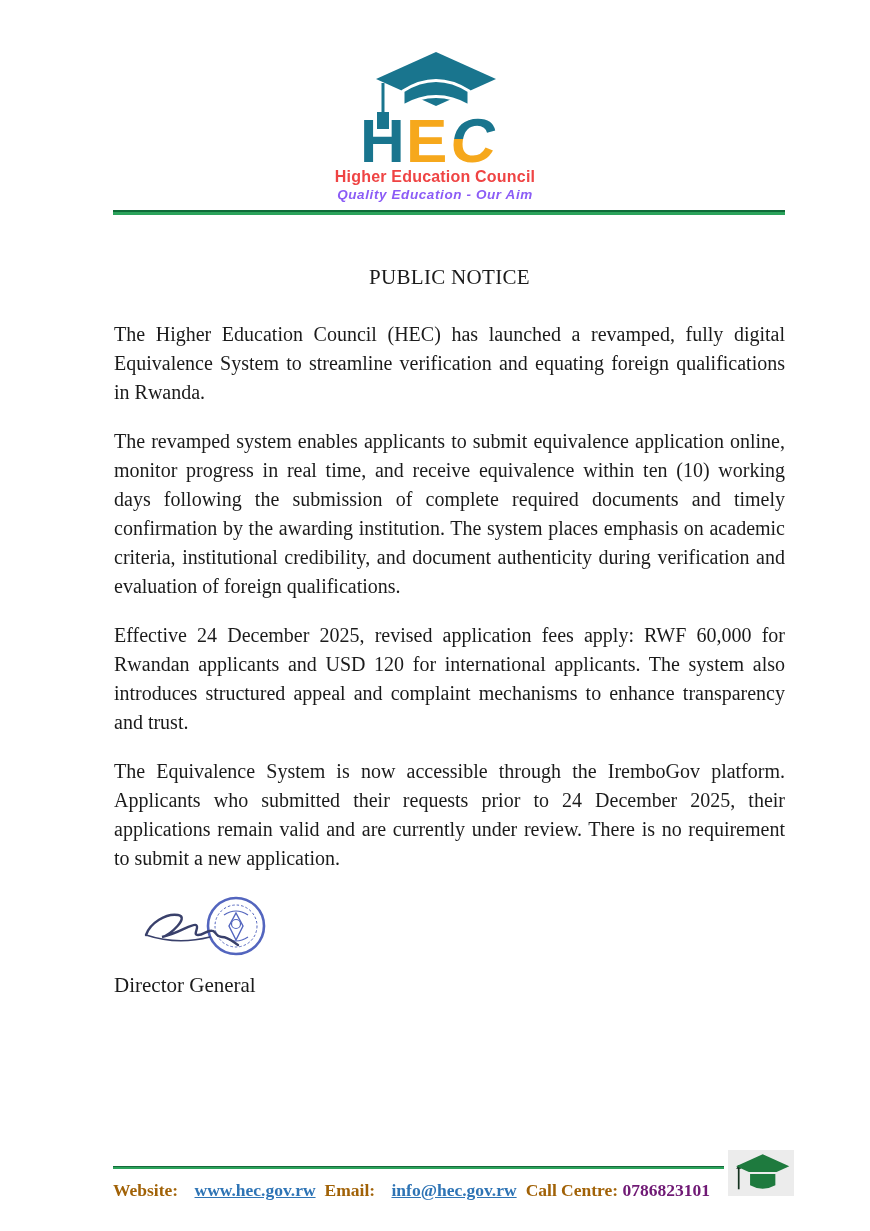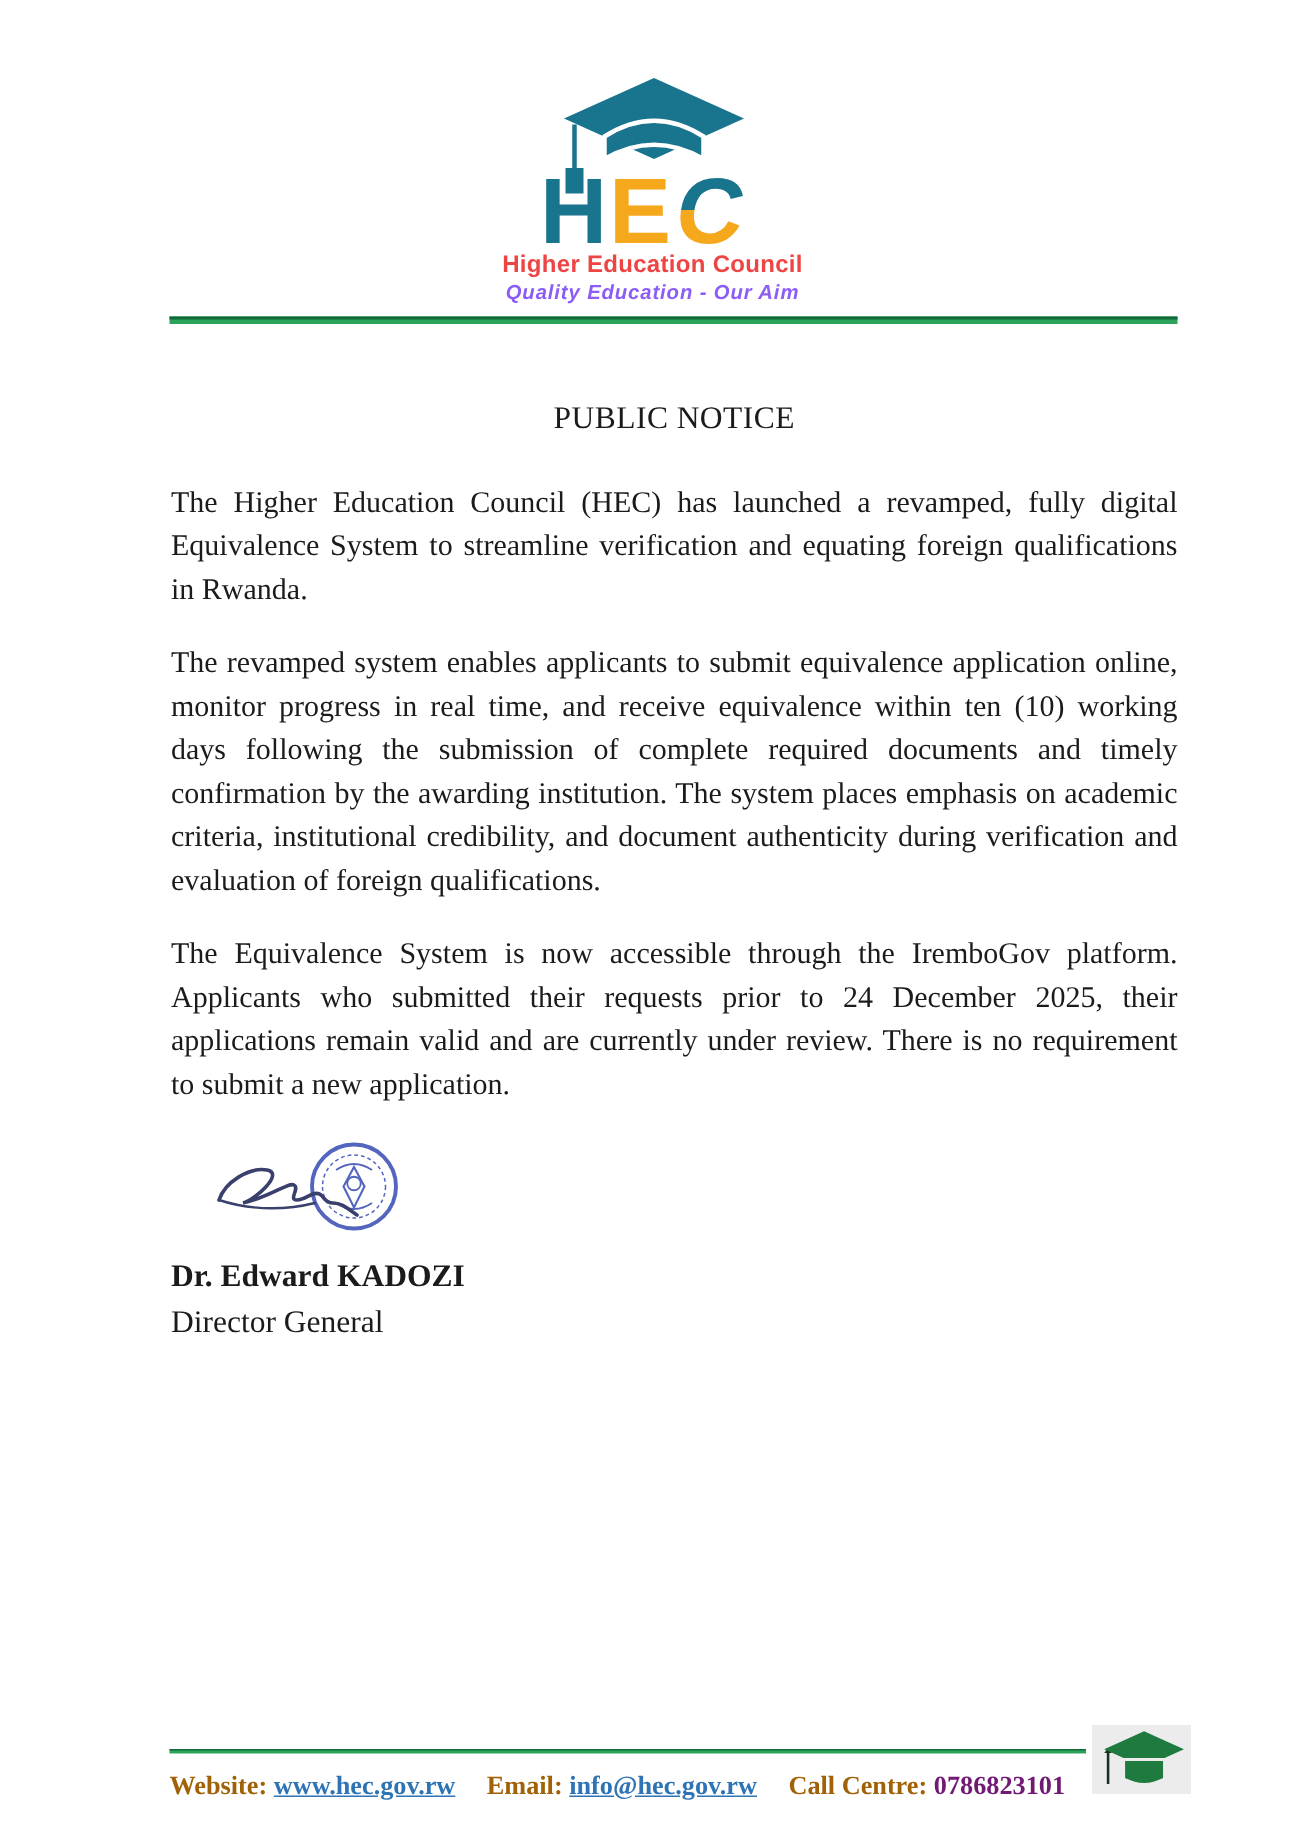--- a/index.html
+++ b/index.html
@@ -50,21 +50,21 @@
     display: flex; align-items: flex-start;
   }
   .footer-left { flex: 1; padding-top: 16px; }
   .footer-rule { height: 3px; background: #2BA35B; border-top: 1px solid #156A3A; }
   .footer-line {
     display: flex; justify-content: space-between; align-items: baseline;
     margin-top: 11px; font-size: 17.5px; padding-right: 14px;
   }
   .footer-item { white-space: nowrap; }
   .footer-label { font-weight: bold; color: #a16207; }
-  .footer-link { color: #2E74B5; font-weight: bold; text-decoration: underline; cursor: pointer; }
+  .footer-link { color: #2E74B5; font-weight: bold; text-decoration: underline; cursor: pointer; margin-left: 12px; }
   .footer-phone { color: #701a75; font-weight: bold; text-decoration: none; cursor: pointer; }
   .footer-cap-box {
     width: 66px; height: 46px; background: #ECECEC; margin-left: 4px; margin-top: 0;
     display: flex; align-items: center; justify-content: center;
   }
 </style>
 </head>
 <body>
 
 <div class="header">
@@ -93,41 +93,41 @@
     <div class="tagline">Quality  Education -  Our Aim</div>
   </div>
 </div>
 <div class="header-rule"></div>
 
 <div class="main">
   <h1 class="notice-title">PUBLIC NOTICE</h1>
 
   <p class="para">The Higher Education Council (HEC) has launched a revamped, fully digital Equivalence System to streamline verification and equating foreign qualifications in Rwanda.</p>
   <p class="para">The revamped system enables applicants to submit equivalence application online, monitor progress in real time, and receive equivalence within ten (10) working days following the submission of complete required documents and timely confirmation by the awarding institution. The system places emphasis on academic criteria, institutional credibility, and document authenticity during verification and evaluation of foreign qualifications.</p>
+  <p class="para">Effective 24 December 2025, revised application fees apply: RWF 60,000 for Rwandan applicants and USD 120 for international applicants. The system also introduces structured appeal and complaint mechanisms to enhance transparency and trust.</p>
   <p class="para">The Equivalence System is now accessible through the IremboGov platform. Applicants who submitted their requests prior to 24 December 2025, their applications remain valid and are currently under review. There is no requirement to submit a new application.</p>
 
 
   <div class="signature-wrap">
     <svg width="140" height="74" viewBox="0 0 140 74">
 
       <g opacity="0.9">
         <circle cx="96" cy="33" r="28" fill="#ffffff" stroke="#4155B8" stroke-width="2.6"></circle>
         <circle cx="96" cy="33" r="21" fill="none" stroke="#4155B8" stroke-width="1" stroke-dasharray="2.5 2"></circle>
         <path d="M96,20 L103,33 L96,47 L89,33 Z" fill="none" stroke="#4155B8" stroke-width="1.4"></path>
         <circle cx="96" cy="31" r="4.5" fill="none" stroke="#4155B8" stroke-width="1.2"></circle>
         <path d="M84,44 Q96,52 108,44" fill="none" stroke="#4155B8" stroke-width="1.2"></path>
         <path d="M84,22 Q96,14 108,22" fill="none" stroke="#4155B8" stroke-width="1.2"></path>
       </g>
 
       <path d="M6,42 C10,30 26,20 38,22 C50,24 30,42 22,44 C40,40 52,30 56,32 C60,34 52,42 58,42 C64,42 68,36 73,38 C76,39 76,44 82,44 C88,44 92,48 98,52" fill="none" stroke="#39406B" stroke-width="2.4" stroke-linecap="round"></path>
       <path d="M6,42 C30,50 54,48 70,44" fill="none" stroke="#39406B" stroke-width="1.6" stroke-linecap="round"></path>
     </svg>
   </div>
 
-  <div class="signatory-name">Dr. Edward KADOZI</div>
   <div class="signatory-title">Director General</div>
 </div>
 
 <div class="footer">
   <div class="footer-left">
     <div class="footer-rule"></div>
     <div class="footer-line">
       <span class="footer-item"><span class="footer-label">Website: </span><a class="footer-link">www.hec.gov.rw</a></span>
       <span class="footer-item"><span class="footer-label">Email: </span><a class="footer-link">info@hec.gov.rw</a></span>
       <span class="footer-item"><span class="footer-label">Call Centre: </span><a class="footer-phone">0786823101</a></span>

